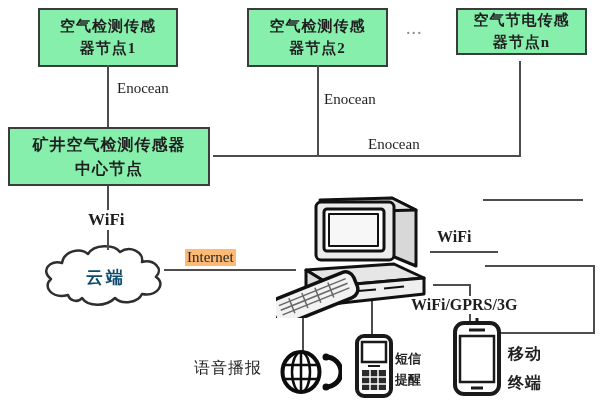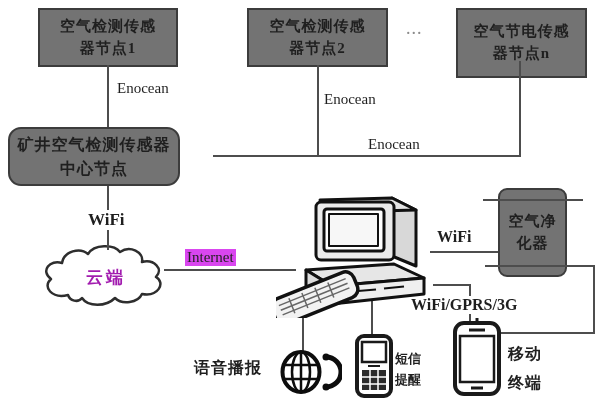--- a/index.html
+++ b/index.html
@@ -1,29 +1,29 @@
 <!DOCTYPE html>
 <html><head>
 <meta charset="utf-8">
 <style>
   html,body{margin:0;padding:0;background:#fff;}
   .diagram{position:relative;width:600px;height:400px;background:#fff;overflow:hidden;
            font-family:"Liberation Serif","DejaVu Serif",serif;color:#1f1f1f;}
-  .box{position:absolute;box-sizing:border-box;border:2px solid #3c3c3c;background:#737373;
+  .box{position:absolute;box-sizing:border-box;border:2px solid #3c3c3c;background:#86efac;
        display:flex;align-items:center;justify-content:center;text-align:center;
        white-space:pre-line;font-size:15px;font-weight:600;line-height:1.45;
        letter-spacing:1px;z-index:1;}
   .ln{position:absolute;background:#4d4d4d;z-index:3;}
   .lbl{position:absolute;white-space:pre-line;z-index:4;}
   .icon{position:absolute;z-index:5;}
 
   #box-sensor1{left:38px;top:8px;width:140px;height:59px;}
   #box-sensor2{left:247px;top:8px;width:141px;height:59px;}
-  #box-sensorn{left:456px;top:8px;width:131px;height:70px;}
-  #box-central{left:8px;top:127px;width:172px;height:59px;font-size:16px;border-radius:13px;}
+  #box-sensorn{left:456px;top:8px;width:131px;height:47px;}
+  #box-central{left:8px;top:127px;width:202px;height:59px;font-size:16px;}
   #box-purifier{left:498px;top:188px;width:69px;height:89px;border-radius:9px;}
 
   #ln-s1{left:107px;top:65px;width:2px;height:62px;}
   #ln-s2{left:317px;top:65px;width:2px;height:92px;}
   #ln-sn{left:519px;top:61px;width:2px;height:96px;}
   #ln-bus{left:213px;top:155px;width:308px;height:2px;}
   #ln-wifi-v{left:107px;top:186px;width:2px;height:64px;}
   #ln-internet{left:164px;top:269px;width:132px;height:2px;}
   #ln-wifi-h{left:430px;top:251px;width:68px;height:2px;}
   #ln-cross{left:483px;top:199px;width:100px;height:2px;}
@@ -32,28 +32,28 @@
   #ln-mob-h2{left:500px;top:332px;width:95px;height:2px;}
   #ln-pc-h{left:433px;top:284px;width:38px;height:2px;}
   #ln-pc-v{left:469px;top:284px;width:2px;height:38px;}
   #ln-voice{left:302px;top:316px;width:2px;height:36px;}
   #ln-sms{left:371px;top:300px;width:2px;height:38px;}
 
   #lbl-enocean1{left:117px;top:80px;font-size:15px;}
   #lbl-enocean2{left:324px;top:91px;font-size:15px;}
   #lbl-enocean-bus{left:368px;top:136px;font-size:15px;}
   #lbl-wifi-cloud{left:86px;top:210px;font-size:17px;font-weight:700;background:#fff;padding:0 2px;}
-  #lbl-internet{left:185px;top:249px;font-size:15px;background:#d946ef;padding:0 2px;}
+  #lbl-internet{left:185px;top:249px;font-size:15px;background:#fdba74;padding:0 2px;}
   #lbl-wifi-right{left:437px;top:228px;font-size:16px;font-weight:700;}
   #lbl-wifi-gprs{left:410px;top:296px;font-size:16px;font-weight:700;background:#fff;padding:0 1px;font-family:Liberation Serif, serif;}
-  #lbl-voice{left:194px;top:358px;font-size:16px;font-weight:700;letter-spacing:1px;}
+  #lbl-voice{left:194px;top:358px;font-size:16px;font-weight:400;letter-spacing:1px;}
   #lbl-sms{left:395px;top:349px;font-size:13px;font-weight:600;line-height:1.6;}
   #lbl-mobile{left:508px;top:340px;font-size:16px;font-weight:700;line-height:1.8;letter-spacing:1px;}
   #lbl-dots{left:406px;top:18px;font-size:18px;color:#8c8c8c;letter-spacing:1px;}
-  #lbl-cloud{left:75px;top:266px;width:62px;text-align:center;font-size:17px;color:#a21caf;
+  #lbl-cloud{left:75px;top:266px;width:62px;text-align:center;font-size:17px;color:#0c4a6e;
              letter-spacing:3px;font-weight:600;}
 
   #cloud{left:38px;top:243px;width:132px;height:66px;z-index:2;}
   #computer{left:276px;top:192px;width:158px;height:126px;}
   #voice-icon{left:280px;top:348px;width:62px;height:48px;}
   #sms-icon{left:354px;top:333px;width:40px;height:66px;}
   #mobile-icon{left:451px;top:318px;width:52px;height:80px;}
 </style>
 </head>
 <body>
@@ -63,22 +63,20 @@
   <div class="box" id="box-sensor1">空气检测传感
 器节点1</div>
   <div class="box" id="box-sensor2">空气检测传感
 器节点2</div>
   <div class="lbl" id="lbl-dots">...</div>
   <div class="box" id="box-sensorn">空气节电传感
 器节点n</div>
 
   <div class="box" id="box-central">矿井空气检测传感器
 中心节点</div>
-  <div class="box" id="box-purifier">空气净
-化器</div>
 
   <div class="ln" id="ln-s1"></div>
   <div class="ln" id="ln-s2"></div>
   <div class="ln" id="ln-sn"></div>
   <div class="ln" id="ln-bus"></div>
   <div class="ln" id="ln-wifi-v"></div>
   <div class="ln" id="ln-internet"></div>
   <div class="ln" id="ln-wifi-h"></div>
   <div class="ln" id="ln-cross"></div>
   <div class="ln" id="ln-mob-h1"></div>

